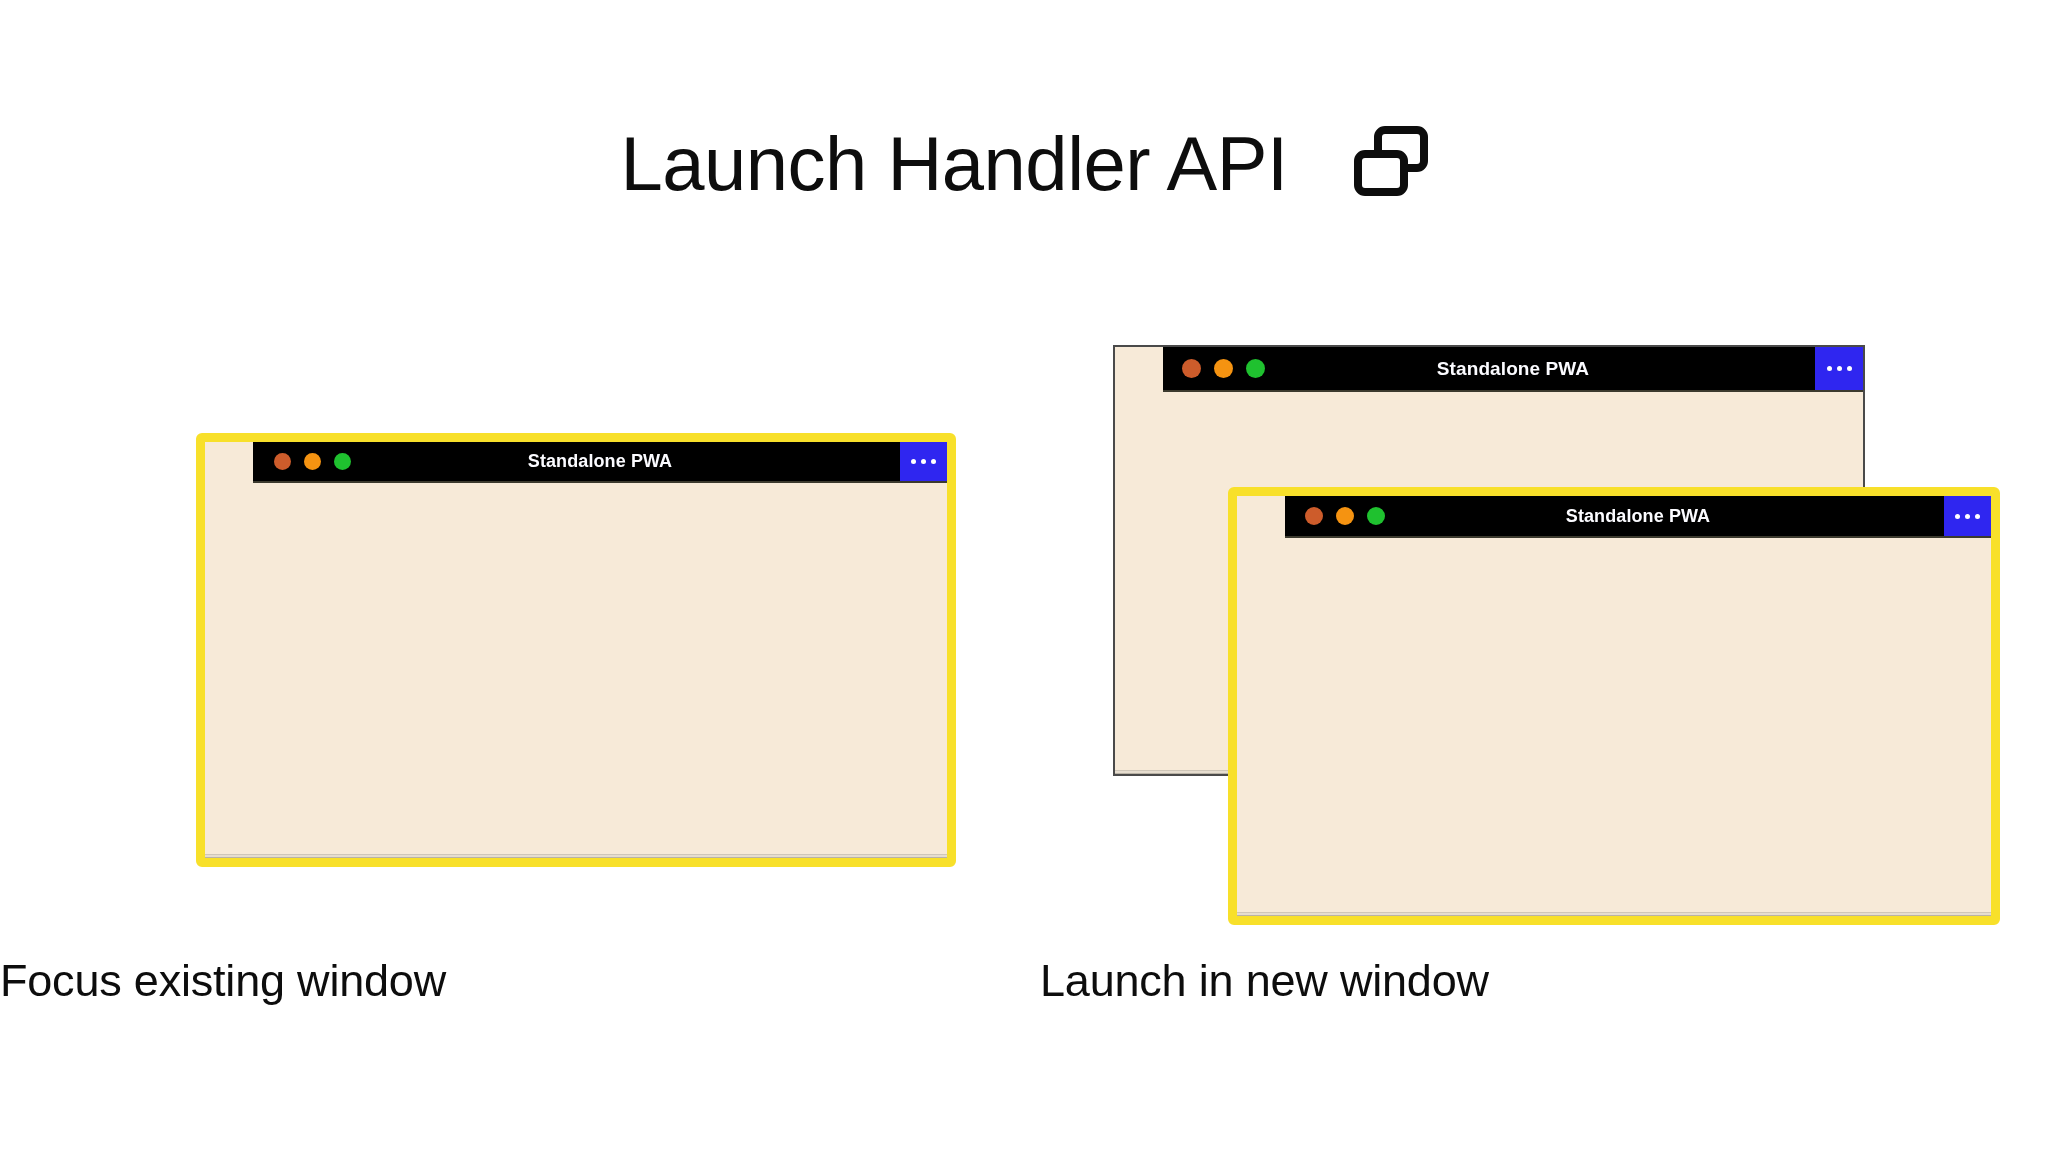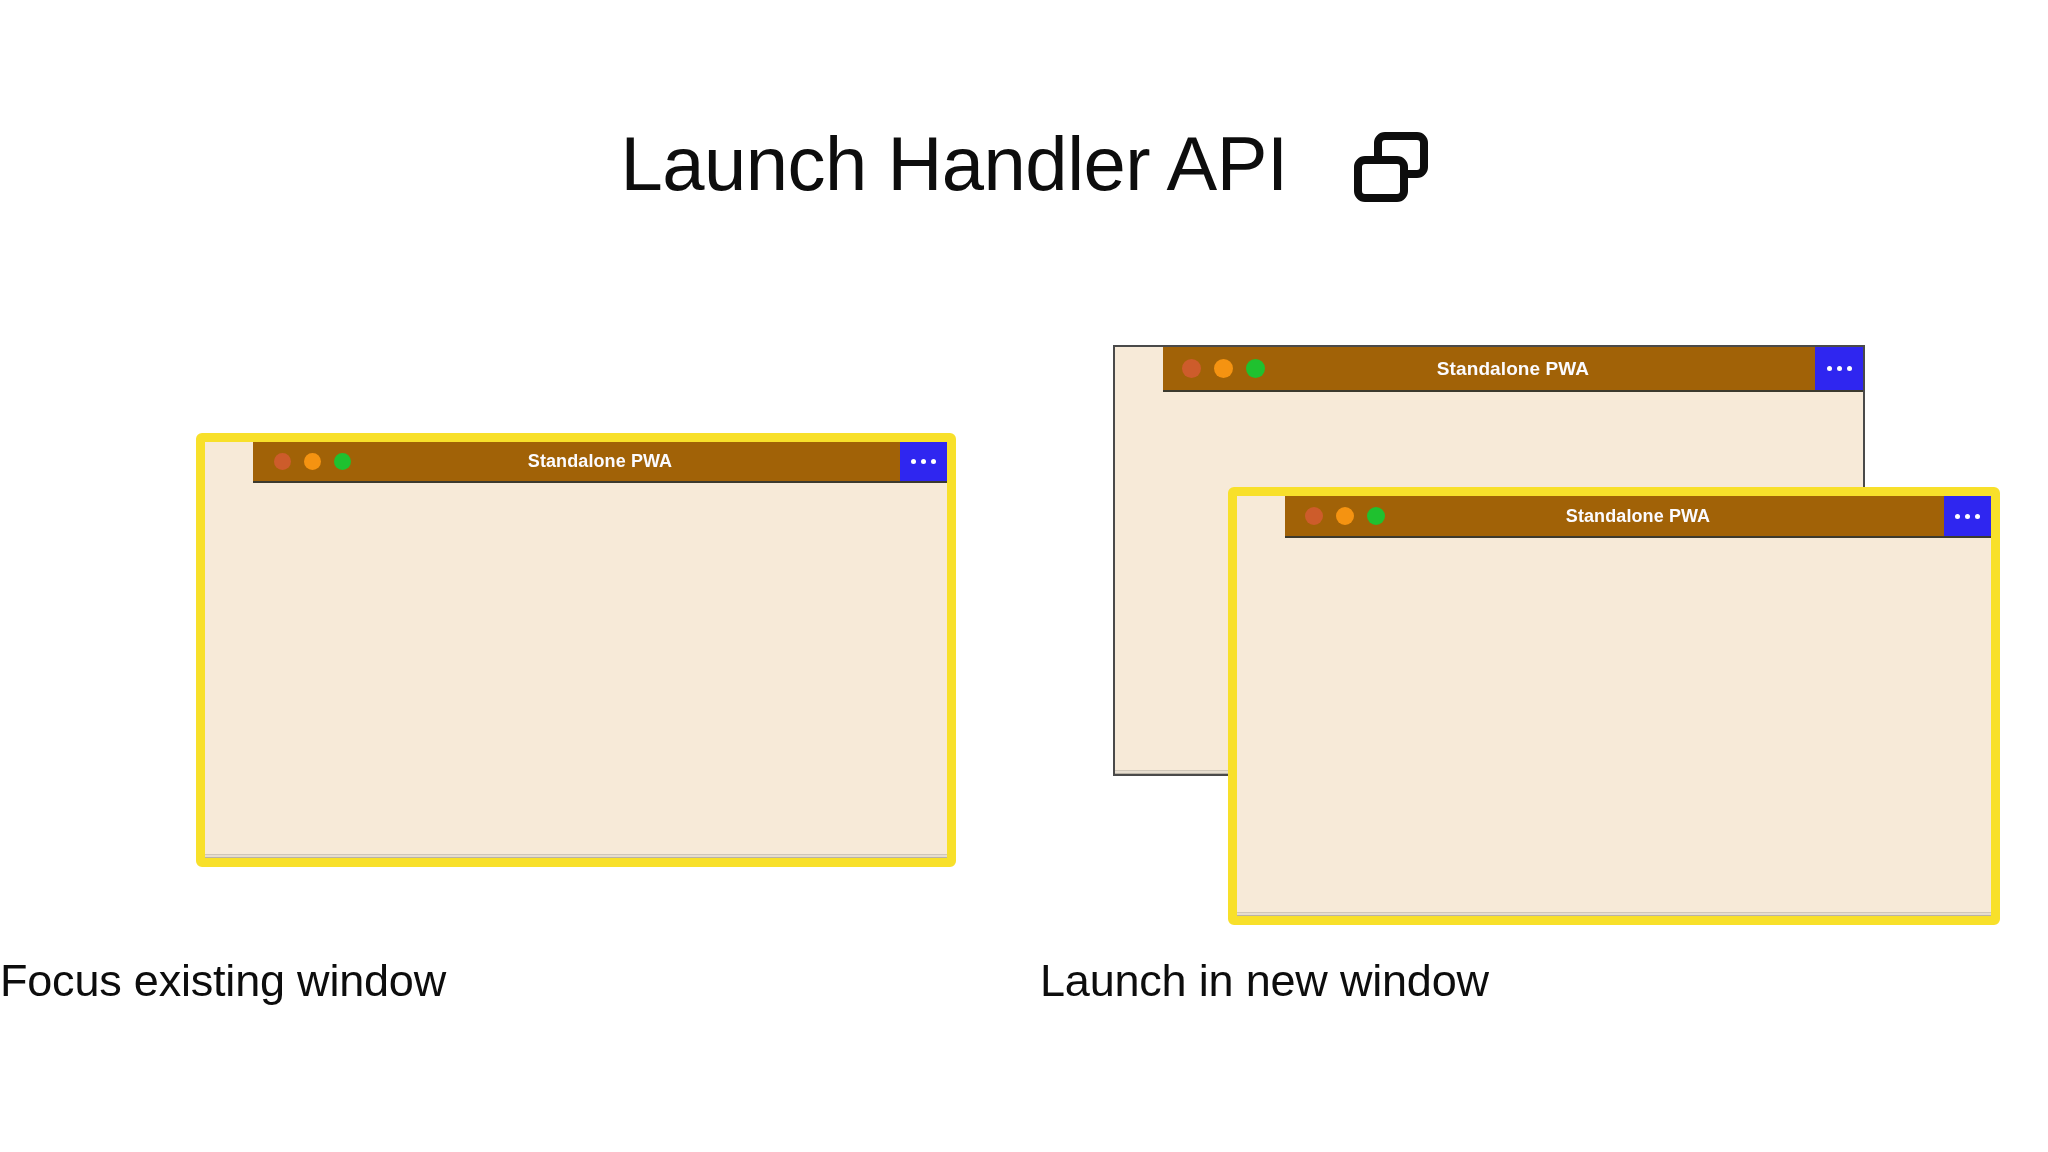--- a/index.html
+++ b/index.html
@@ -14,21 +14,21 @@
     width: 2048px; height: 1152px;
     background: #ffffff;
   }
 
   
   #heading {
     position: absolute;
     left: 0; top: 126px;
     width: 2048px;
     display: flex;
-    align-items: flex-end;
+    align-items: flex-start;
     justify-content: center;
     gap: 66px;
   }
   #heading-text {
     font-size: 76px;
     font-weight: 400;
     color: #0d0d0d;
     letter-spacing: -0.5px;
     line-height: 1;
     white-space: nowrap;
@@ -52,21 +52,21 @@
     position: absolute;
     inset: 0;
     display: flex;
     flex-direction: column;
     background: #f7ead8;
     overflow: hidden;
   }
   .titlebar {
     position: relative;
     flex: none;
-    background: #a16207;
+    background: #000000;
     display: flex;
     align-items: center;
     border-bottom: 2px solid #3c3a2e;
     margin-left: 48px;
   }
   .traffic {
     display: flex;
     align-items: center;
     flex: none;
   }

